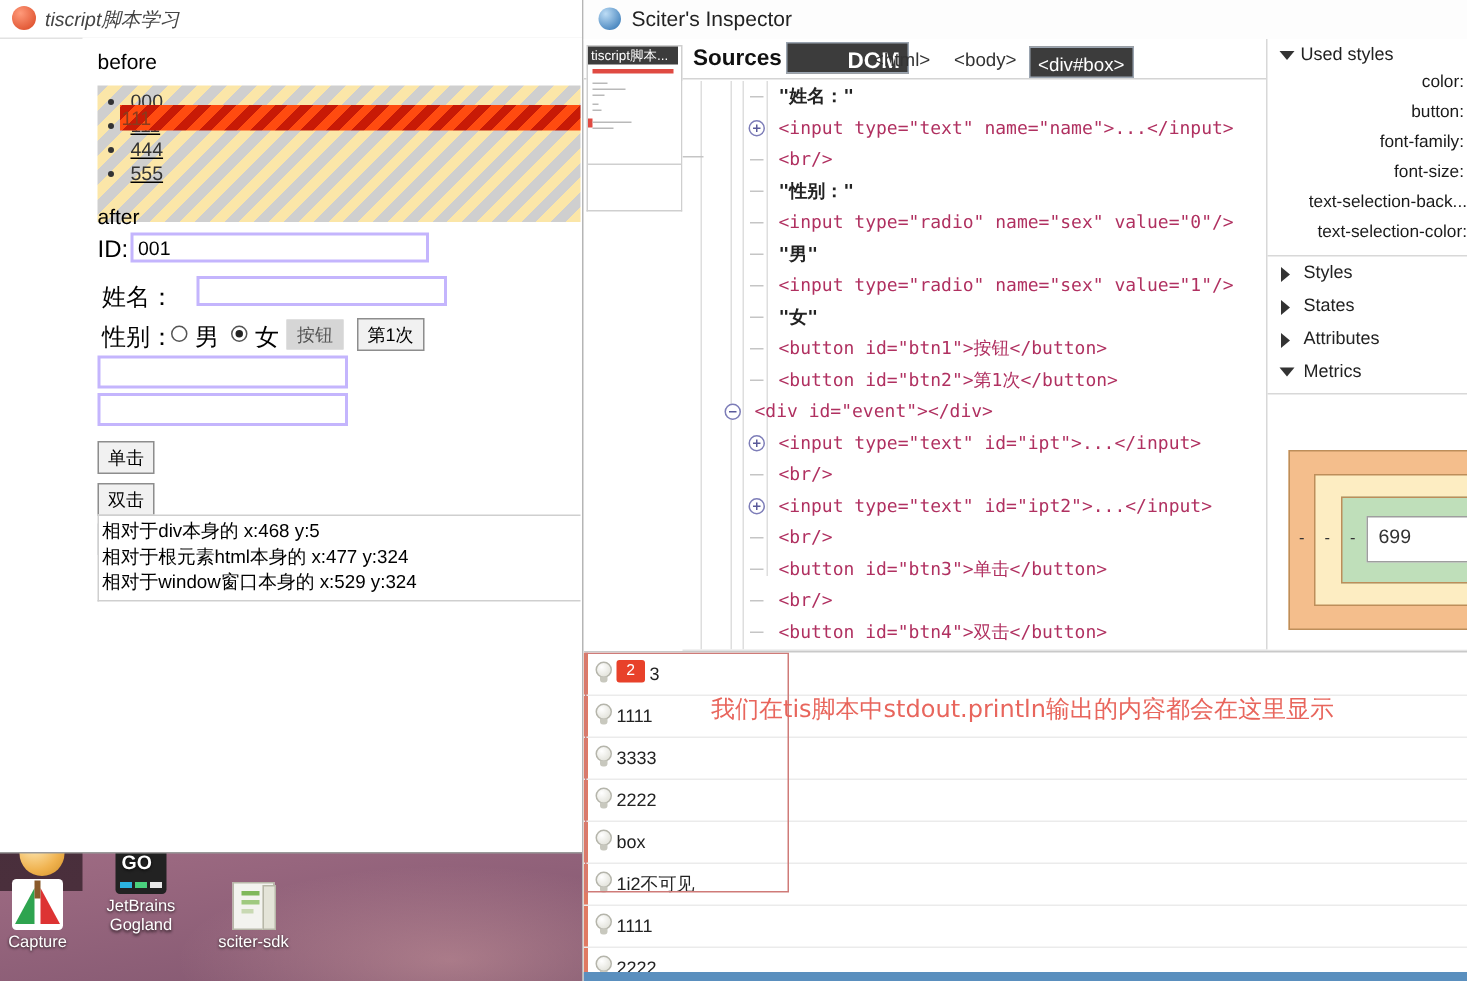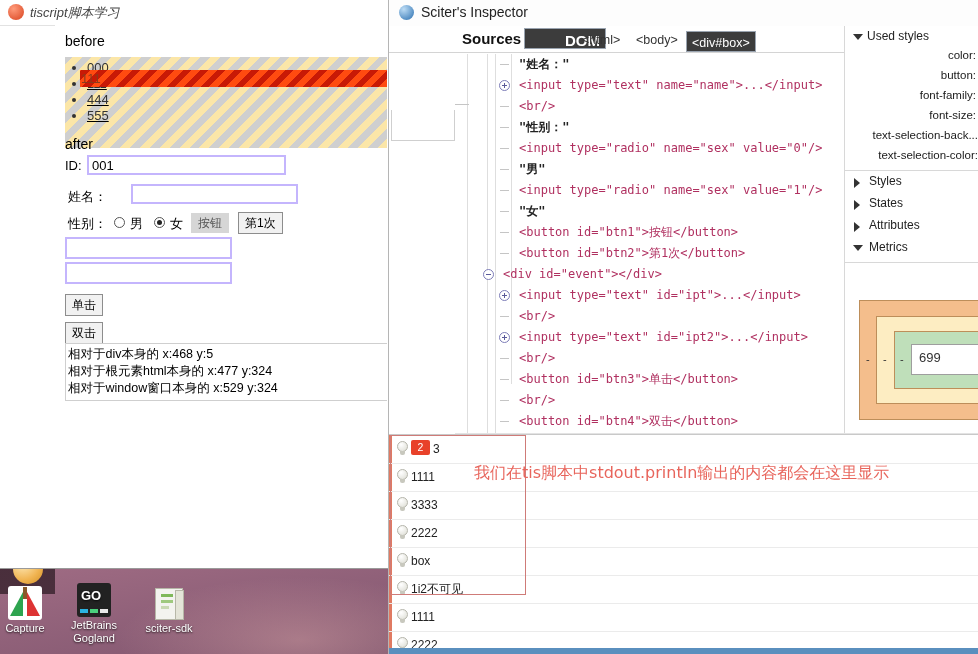--- a/index.html
+++ b/index.html
@@ -93,21 +93,21 @@
     background:
       repeating-linear-gradient(-45deg,#fbe6a8 0 7px,#cfcfcf 7px 14px);
     box-sizing:border-box;text-decoration:underline;}
   #ul-box ul{margin:0;padding:3px 0 0 22px;list-style:disc;}
   #ul-box li{font-size:13px;line-height:16px;color:#333;}
   #ul-hl{position:absolute;left:25px;top:45px;width:307px;height:17px;
     background:repeating-linear-gradient(-45deg,#ff4b10 0 6px,#c81a06 6px 12px);}
   #ul-hl span{position:absolute;left:1px;top:0;font-size:13px;line-height:17px;color:#8a3b1d;}
 
   .h-after{position:absolute;left:10px;top:111px;font-size:14px;}
-  .lbl{position:absolute;font-size:13px;}
+  .lbl{position:absolute;font-size:16px;}
   .tin{position:absolute;box-sizing:border-box;border:2px solid #c4b5fd;background:#fff;
     font-size:13px;padding:0 3px;height:20px;line-height:18px;font-family:"Liberation Sans",sans-serif;}
   .rbtn{position:absolute;box-sizing:border-box;border:1px solid #8d8d8d;background:#f1f1f1;
     font-size:12px;padding:1px 6px;height:20px;line-height:16px;font-family:"Liberation Sans",sans-serif;}
   .radio{position:absolute;width:11px;height:11px;border:1px solid #555;border-radius:50%;background:#fff;box-sizing:border-box;}
   .radio.on::after{content:"";position:absolute;left:2px;top:2px;width:5px;height:5px;border-radius:50%;background:#222;}
   .sel{position:absolute;box-sizing:border-box;border:1px solid #9aa4b0;background:#efefef;
     font-size:13px;height:21px;line-height:19px;padding:0 4px;}
   .sel .chev{position:absolute;right:5px;top:7px;width:7px;height:7px;
     border-right:1.5px solid #555;border-bottom:1.5px solid #555;transform:rotate(45deg);}
@@ -253,21 +253,21 @@
 </div>
 
 <div class="dicon" style="left:-18px;top:586px">
   <div class="gfx cap-gfx">
     <div class="lf"></div>
       <div class="rt"></div>
       <div class="pin"></div>
   </div>
   <div>Capture</div>
 </div>
-<div class="dicon" style="left:51px;top:583px">
+<div class="dicon" style="left:51px;top:562px">
   <div class="gfx go-gfx">
     <div class="lbl">GO</div>
       <div class="s1"></div>
       <div class="s2"></div>
       <div class="s3"></div>
   </div>
   <div>JetBrains Gogland</div>
 </div>
 <div class="dicon" style="left:126px;top:586px">
   <div class="gfx fold-gfx">
@@ -348,20 +348,32 @@
     <div class="tab sel" style="left:135px">DOM</div>
     <div class="crumb" style="left:188px">&lt;html&gt;</div>
     <div class="crumb" style="left:242px">&lt;body&gt;</div>
     <div class="crumb sel" style="left:297px">&lt;div#box&gt;</div>
     <div class="tab sel" style="left:457px">Styles</div>
     <div class="tab" style="left:512px;background:none;color:#111">Script</div>
     <div class="tab" style="left:567px;background:none;color:#111">Te</div>
   </div>
   <div id="tabbar-line"></div>
 
+  <div id="srcpanel">
+    <div class="cap">tiscript脚本...</div>
+    <div class="bar"></div>
+    <div class="ln" style="top:24px;width:10px"></div>
+    <div class="ln" style="top:28px;width:22px"></div>
+    <div class="ln" style="top:32px;width:8px"></div>
+    <div class="ln" style="top:38px;width:4px"></div>
+    <div class="ln" style="top:42px;width:6px"></div>
+    <div class="redln" style="top:48px"></div>
+    <div class="ln" style="top:50px;width:26px"></div>
+    <div class="ln" style="top:54px;width:14px"></div>
+  </div>
   <div id="srcpanel2"></div>
 
   <div id="dom">
     <div class="vline" style="left:12px;top:0;height:379px"></div>
     <div class="vline" style="left:32px;top:0;height:379px"></div>
     <div class="vline" style="left:40px;top:0;height:379px"></div>
     <div class="vline" style="left:56px;top:0;height:330px"></div>
     <div class="dash" style="left:0;top:50px;width:14px"></div>
 
     <div class="drow" style="top:0px"><div class="dash" style="left:45px"></div>

